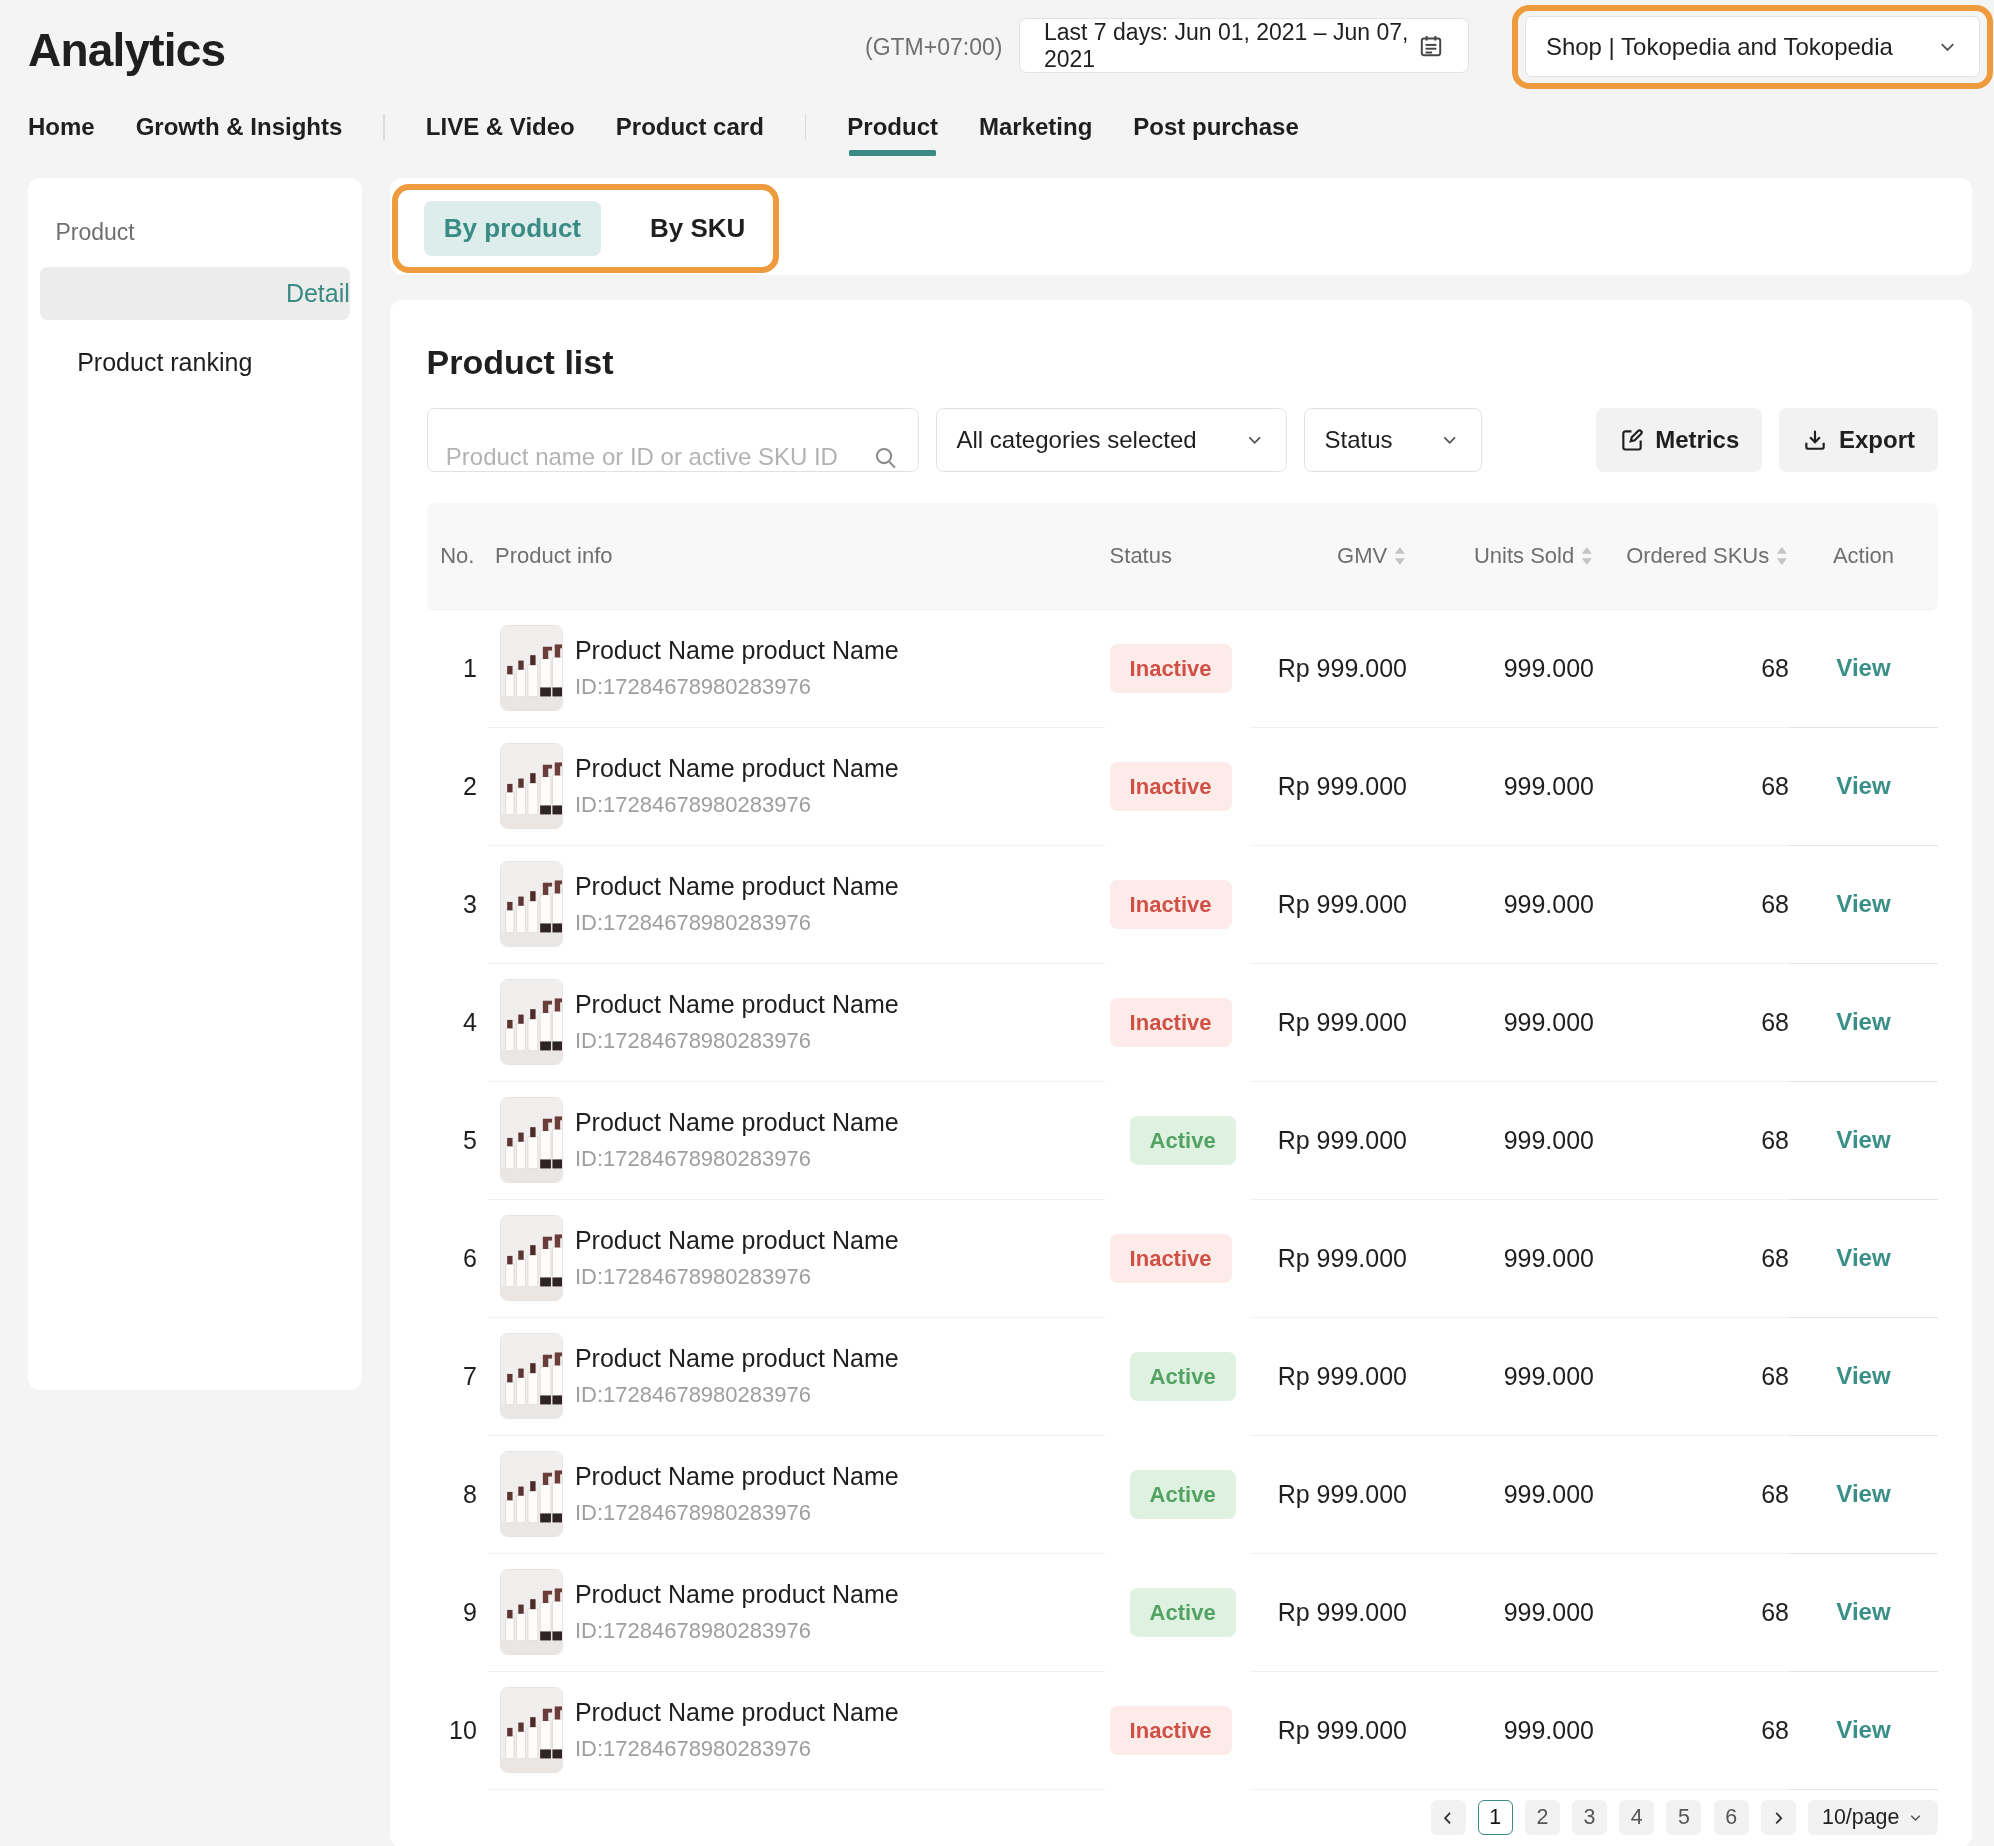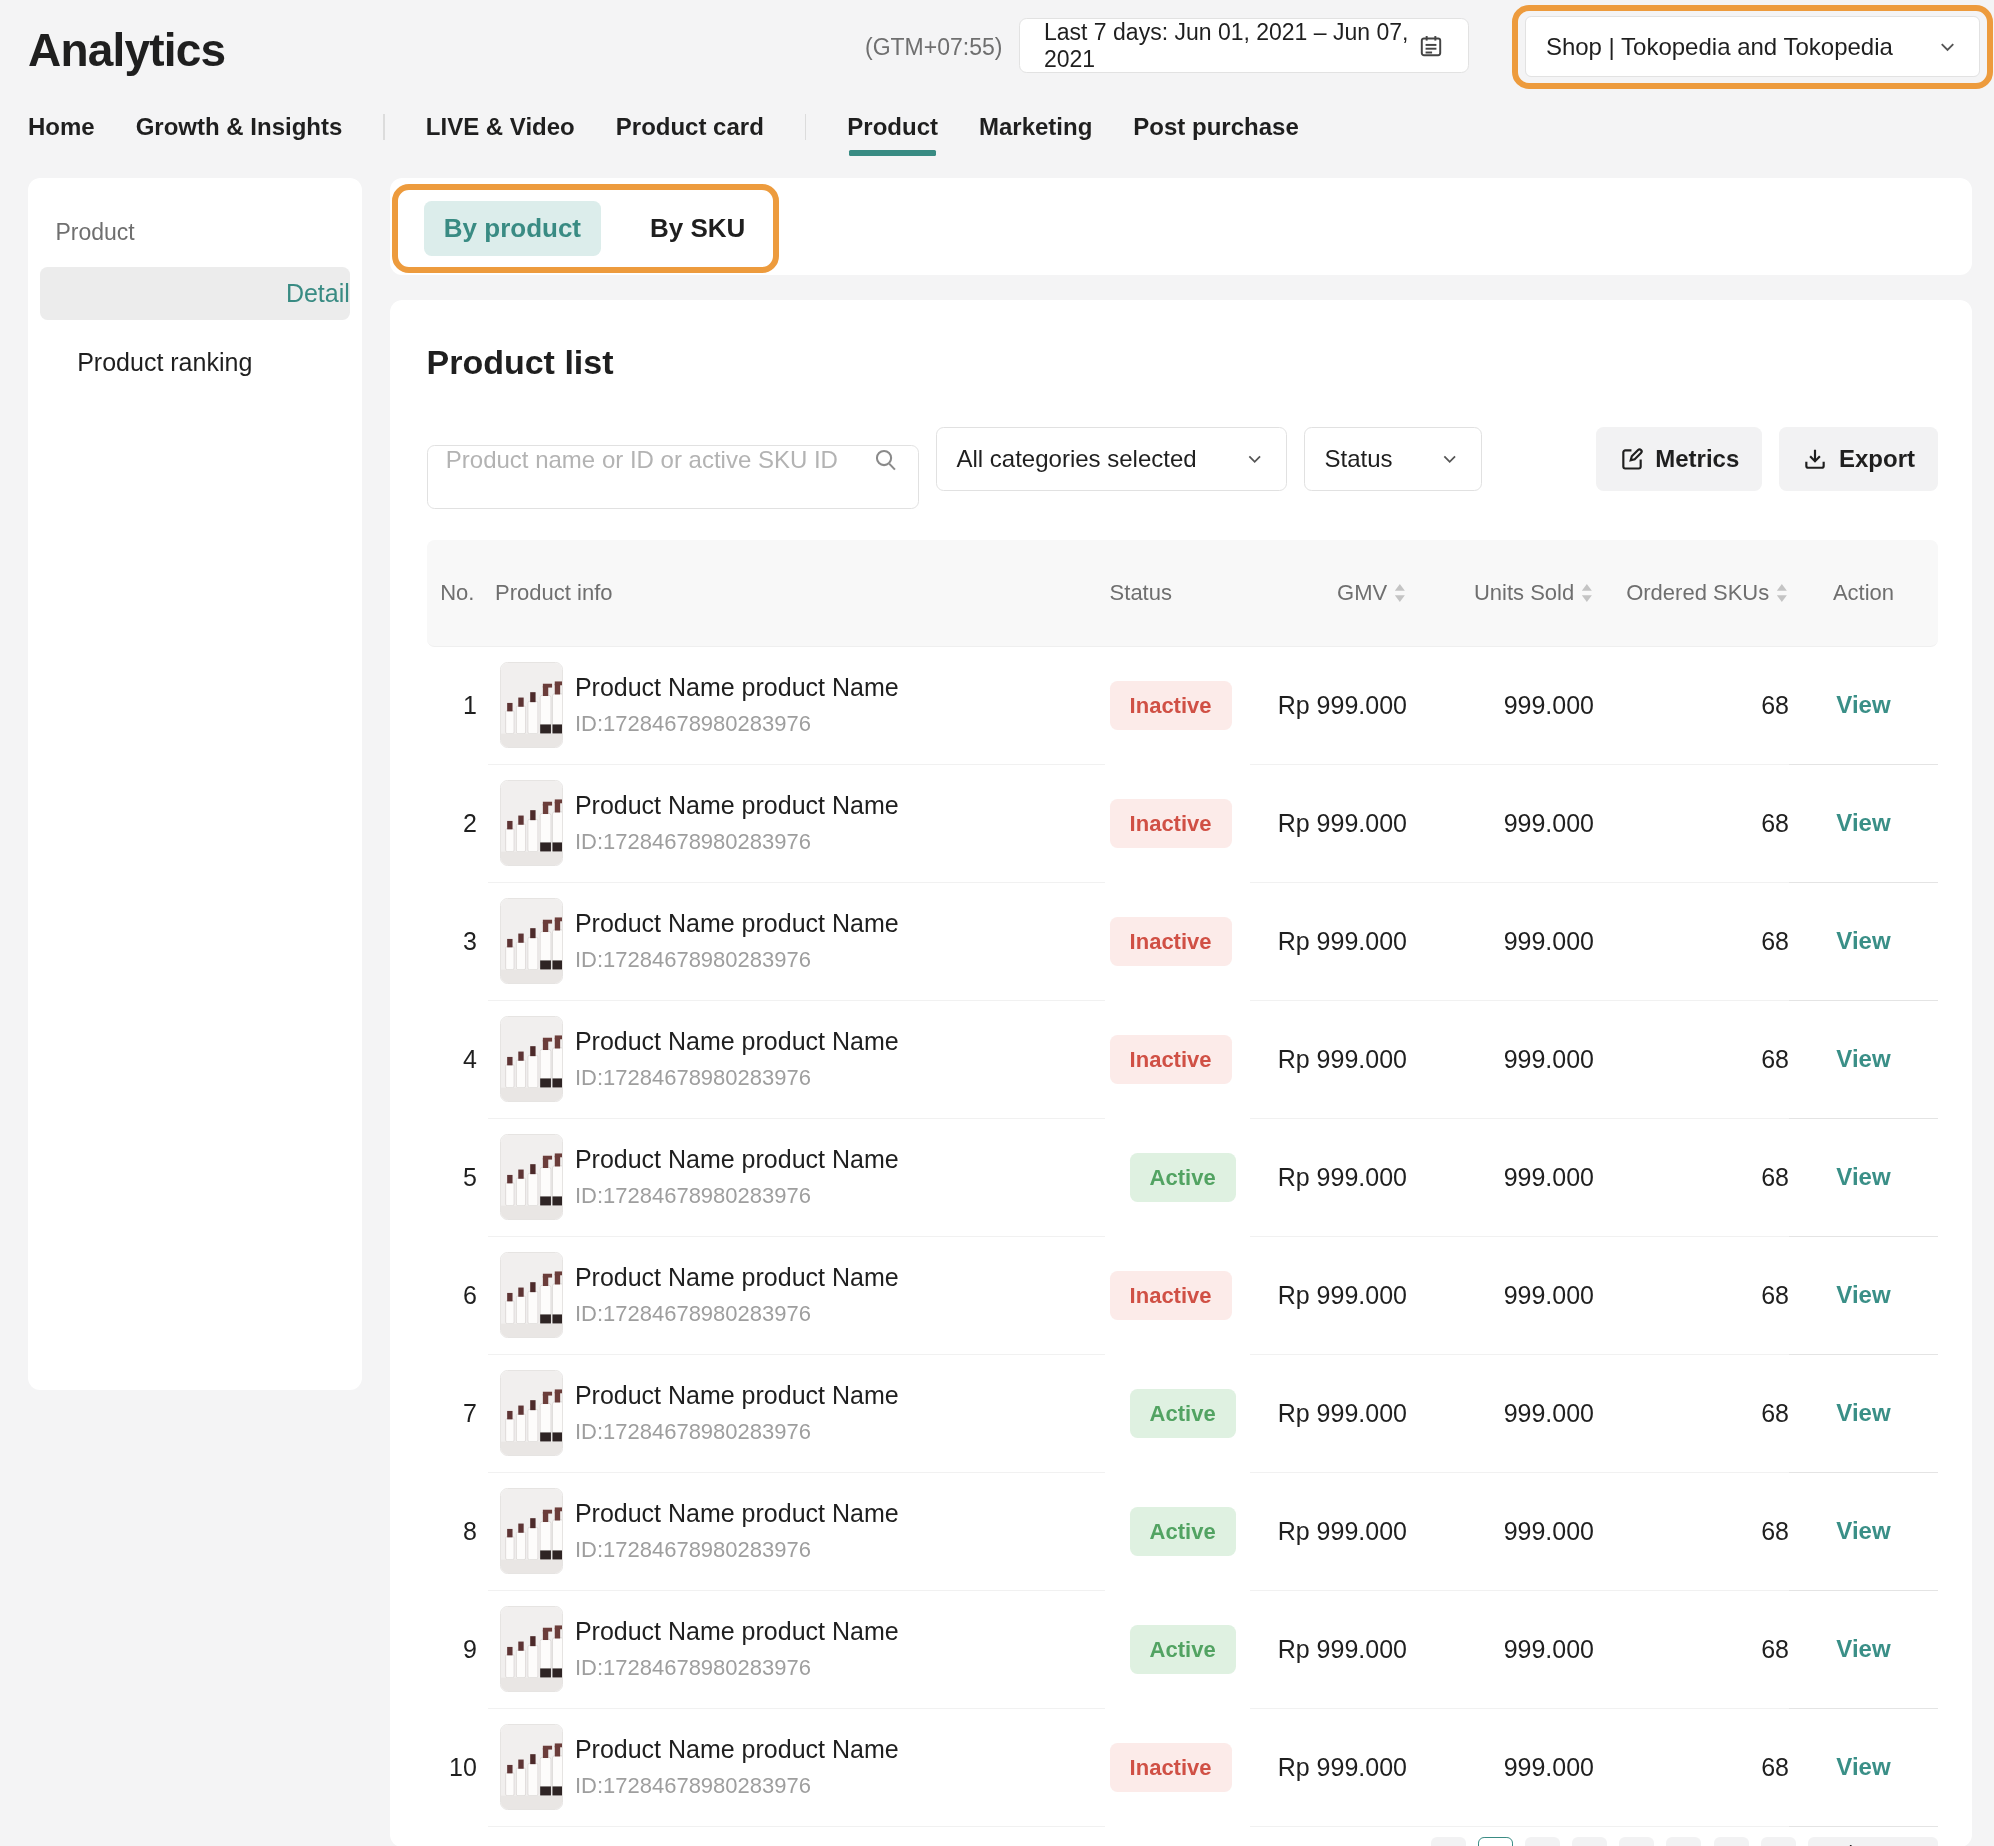--- a/index.html
+++ b/index.html
@@ -57,21 +57,21 @@
     background:#dcedeb; color:#398b83; font-weight:600;
     height:55px; display:flex; align-items:center; padding:0 20px; border-radius:7.6px;
   }
   .view-tab + .view-tab { margin-left:49px; }
   
   .card { flex:1; background:#fff; border-radius:12.2px; margin-top:25px; padding:43px 34px 0 37px; overflow:hidden; }
   .card-title { font-size:34px; font-weight:700; margin-bottom:26px; }
   .filters { display:flex; align-items:center; gap:17px; margin-bottom:30.5px; }
   .search-box {
     width:492px; height:64px; border:1.5px solid #e1e1e1; border-radius:7.6px;
-    display:flex; align-items:flex-start; padding:0 18.3px; background:#fff;margin-top:37px;
+    display:flex; align-items:flex-end; padding:0 18.3px; background:#fff;
   }
   .search-box input {
     flex:1; border:none; outline:none; font-size:24px; font-family:"Liberation Sans", sans-serif;
     color:#1f1f1f; background:transparent;
   }
   .search-box input::placeholder { color:#b3b3b3; }
   .select {
     height:64px; border:1.5px solid #e1e1e1; border-radius:7.6px; background:#fff;
     display:flex; align-items:center; justify-content:space-between; padding:8px 20px;
     font-size:24px; cursor:pointer;
@@ -124,21 +124,21 @@
     font-size:21.4px; color:#555; cursor:pointer; font-family:"Liberation Sans", sans-serif;
   }
   .pg-btn.current { background:#fff; border:1.5px solid #398b83; color:#141414; }
   .page-size { width:130px; gap:7.6px; color:#1f1f1f; }
   svg { display:block; }
 </style>
 </head>
 <body>
 
 <h1 class="app-title">Analytics</h1>
-<span class="tz">(GTM+07:55)</span>
+<span class="tz">(GTM+07:00)</span>
 
 <div class="date-box">
   <span>Last 7 days: Jun 01, 2021  –  Jun 07, 2021</span>
   <span>
     <svg width="26" height="26" viewBox="0 0 24 24" fill="none" stroke="#444" stroke-width="1.8">
       <rect x="3.5" y="5" width="17" height="15.5" rx="2"></rect>
       <line x1="8" y1="2.8" x2="8" y2="7"></line>
         <line x1="16" y1="2.8" x2="16" y2="7"></line>
       <line x1="7" y1="11" x2="17" y2="11"></line>
         <line x1="7" y1="14.5" x2="17" y2="14.5"></line>

